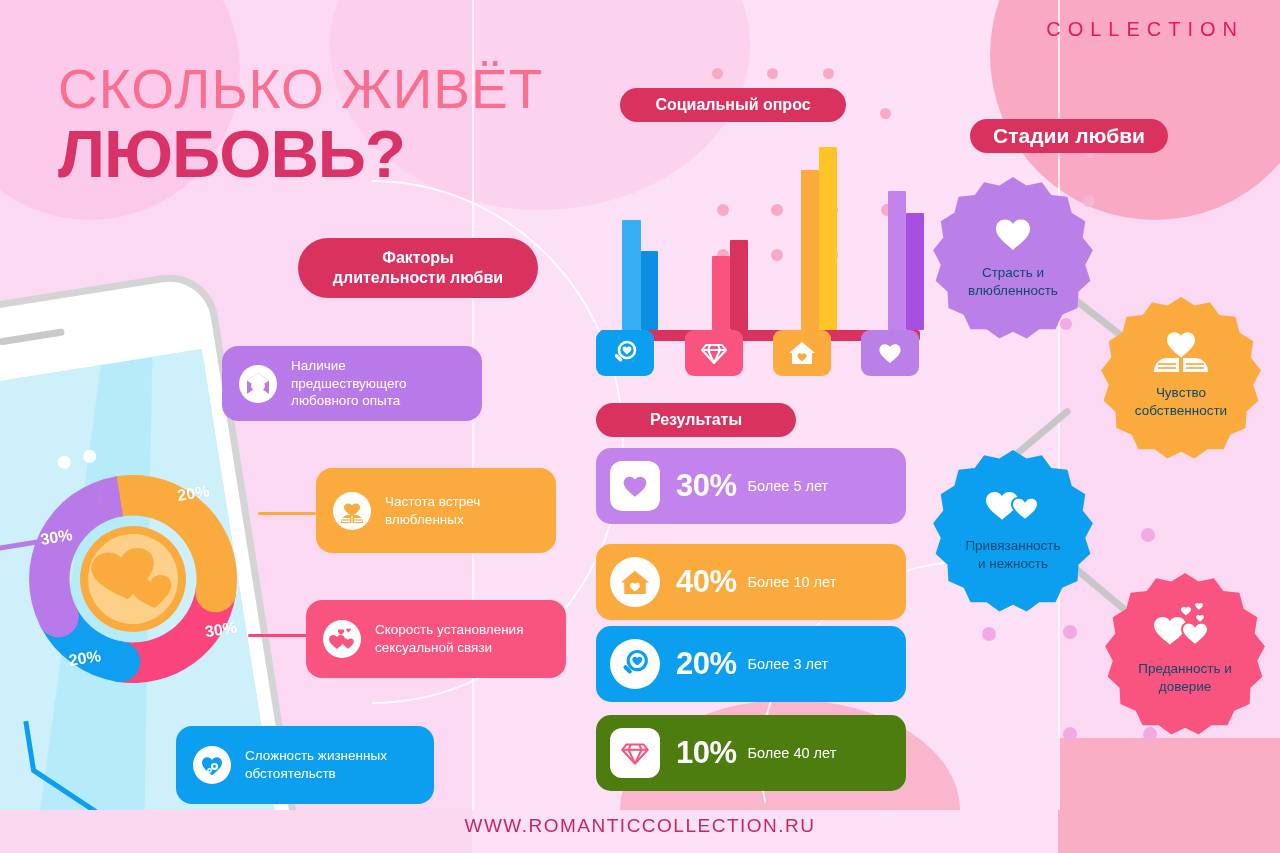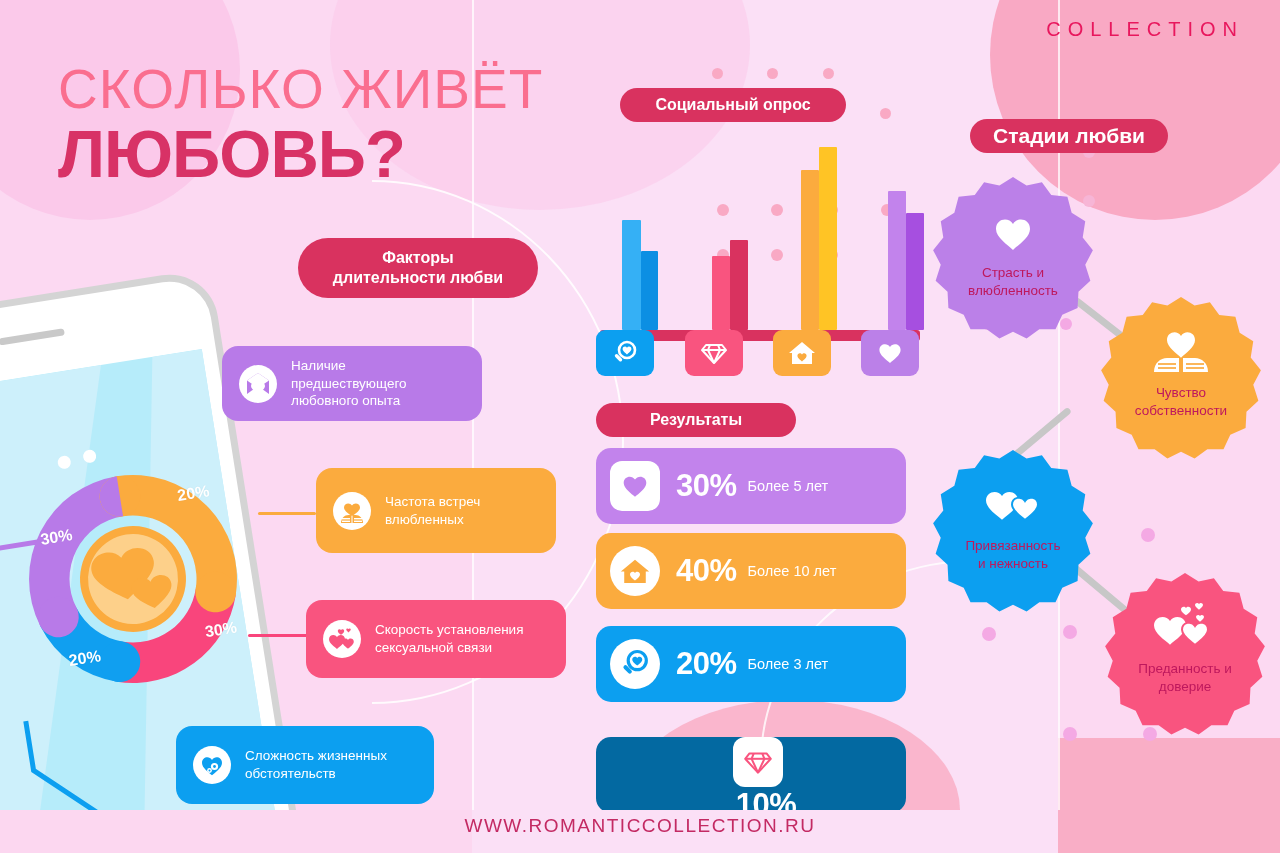--- a/index.html
+++ b/index.html
@@ -65,21 +65,21 @@
   
   .res{position:absolute;left:596px;width:310px;height:76px;border-radius:15px;display:flex;align-items:center;padding-left:14px;box-sizing:border-box;}
   .res .badge{flex:0 0 auto;width:50px;height:50px;background:#fff;display:flex;align-items:center;justify-content:center;}
   .res .pct{font-size:31px;font-weight:800;color:#fff;margin-left:16px;letter-spacing:-.5px;}
   .res .cap{font-size:14.5px;color:#fff;margin-left:11px;font-weight:400;}
 
   
   .stage{position:absolute;width:170px;height:170px;display:flex;flex-direction:column;align-items:center;justify-content:flex-start;}
   .stage svg.scallop{position:absolute;inset:0;width:170px;height:170px;}
   .stage .st-ico{position:relative;margin-top:40px;height:42px;display:flex;align-items:flex-end;}
-  .stage .st-txt{position:relative;margin-top:10px;width:140px;text-align:center;color:#be185d;font-size:13.5px;line-height:1.3;}
+  .stage .st-txt{position:relative;margin-top:10px;width:140px;text-align:center;color:#0c4a6e;font-size:13.5px;line-height:1.3;}
   .stage-link{position:absolute;background:#c7c7c7;height:7px;border-radius:4px;transform-origin:left center;}
 
   
   .footer{position:absolute;left:0;top:815px;width:1280px;text-align:center;color:#c32a63;font-size:19px;letter-spacing:1.5px;}
 </style>
 </head>
 <body>
 
 <div id="stage">
 
@@ -312,21 +312,21 @@
   <div class="res" style="top:448px;background:#c283ec;">
     <div class="badge" style="border-radius:12px;">
       <svg width="32" height="32" viewBox="0 0 30 30">
           <path d="M15 9 c-2.7-4.6-10.6-3.4-10.6 3.1 0 5.3 7.4 10 10.6 13 3.2-3 10.6-7.7 10.6-13 0-6.5-7.9-7.7-10.6-3.1z" fill="#c283ec"></path>
         </svg>
     </div>
     <div class="pct">30%</div>
     <div class="cap">Более 5 лет</div>
   </div>
 
-  <div class="res" style="top:533px;background:#fbab3e;">
+  <div class="res" style="top:544px;background:#fbab3e;">
     <div class="badge" style="border-radius:50%;">
       <svg width="34" height="34" viewBox="0 0 30 30">
           <path d="M15 5 L27.5 15.5 L24.5 15.5 L24.5 25.5 L5.5 25.5 L5.5 15.5 L2.5 15.5 Z" fill="#fbab3e"></path>
           <path d="M15 16.8 c-1.1-1.9-4.4-1.4-4.4 1.2 0 2.2 3.2 4.2 4.4 5.4 1.2-1.2 4.4-3.2 4.4-5.4 0-2.6-3.3-3.1-4.4-1.2z" fill="#fff"></path>
         </svg>
     </div>
     <div class="pct">40%</div>
     <div class="cap">Более 10 лет</div>
   </div>
 
@@ -335,21 +335,21 @@
       <svg width="34" height="34" viewBox="0 0 30 30">
           <circle cx="17" cy="12" r="8" fill="none" stroke="#0c9ff0" stroke-width="2.8"></circle>
           <path d="M17 9.7 c-1.1-1.9-4.4-1.4-4.4 1.3 0 2.2 3.1 4.2 4.4 5.4 1.3-1.2 4.4-3.2 4.4-5.4 0-2.7-3.3-3.2-4.4-1.3z" fill="#0c9ff0"></path>
           <rect x="4" y="18" width="9" height="3.6" rx="1.8" transform="rotate(45 8.5 19.8)" fill="#0c9ff0"></rect>
         </svg>
     </div>
     <div class="pct">20%</div>
     <div class="cap">Более 3 лет</div>
   </div>
 
-  <div class="res" style="top:737px;background:#0369a1;flex-direction:column;">
+  <div class="res" style="top:715px;background:#4d7c0f;">
     <div class="badge" style="border-radius:12px;">
       <svg width="32" height="32" viewBox="0 0 30 30">
           <g fill="none" stroke="#f9547f" stroke-width="1.9" stroke-linejoin="round">
             <path d="M7 7 L23 7 L27 12 L15 25 L3 12 Z"></path>
             <path d="M3 12 L27 12"></path>
             <path d="M11 7 L9 12 L15 25"></path>
             <path d="M19 7 L21 12 L15 25"></path>
           </g>
         </svg>
     </div>

